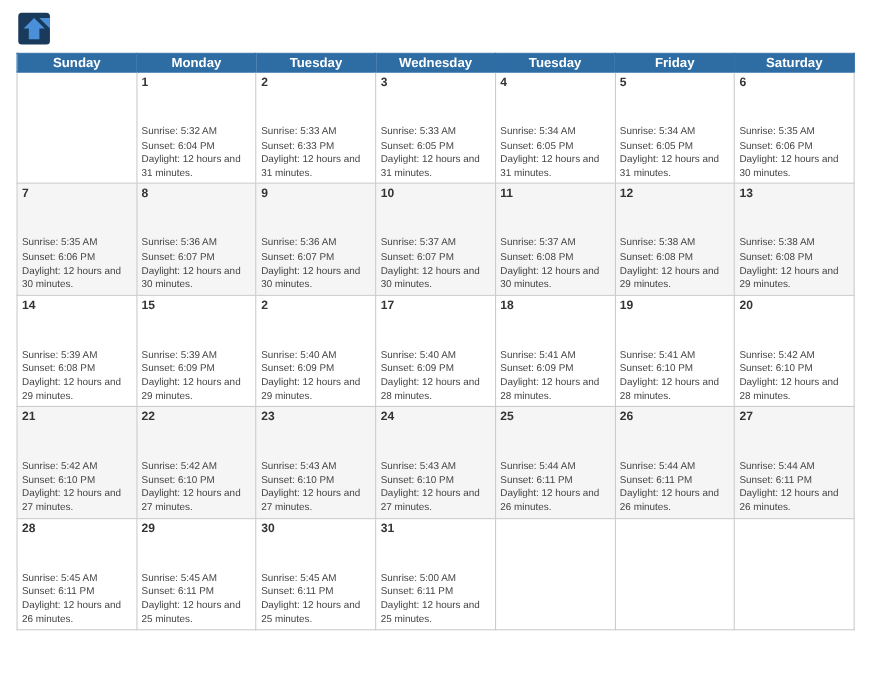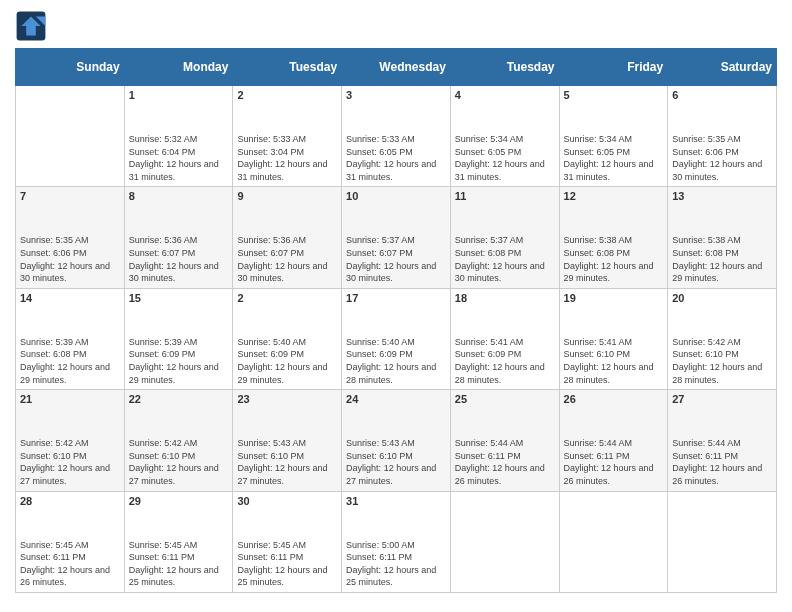--- a/index.html
+++ b/index.html
@@ -52,22 +52,22 @@
       border-collapse: collapse;
       table-layout: fixed;
     }
     thead tr {
       background-color: #2e6da4;
     }
     thead th {
       color: #fff;
       font-size: 12px;
       font-weight: bold;
-      padding: 11px 4px;
-      text-align: right;
+      padding: 1px 4px;
+      text-align: center;
       border: 1px solid #2e6da4;
     }
     tbody tr {
       vertical-align: top;
     }
     tbody td {
       border: 1px solid #ccc;
       padding: 3px 4px;
       font-size: 9.5px;
       color: #333;
@@ -133,21 +133,21 @@
           <td>
             <span class="day-number">1</span>
             <div class="day-info">Sunrise: 5:32 AM
 Sunset: 6:04 PM
 Daylight: 12 hours
 and 31 minutes.</div>
           </td>
           <td>
             <span class="day-number">2</span>
             <div class="day-info">Sunrise: 5:33 AM
-Sunset: 3:04 PM
+Sunset: 6:33 PM
 Daylight: 12 hours
 and 31 minutes.</div>
           </td>
           <td>
             <span class="day-number">3</span>
             <div class="day-info">Sunrise: 5:33 AM
 Sunset: 6:05 PM
 Daylight: 12 hours
 and 31 minutes.</div>
           </td>

